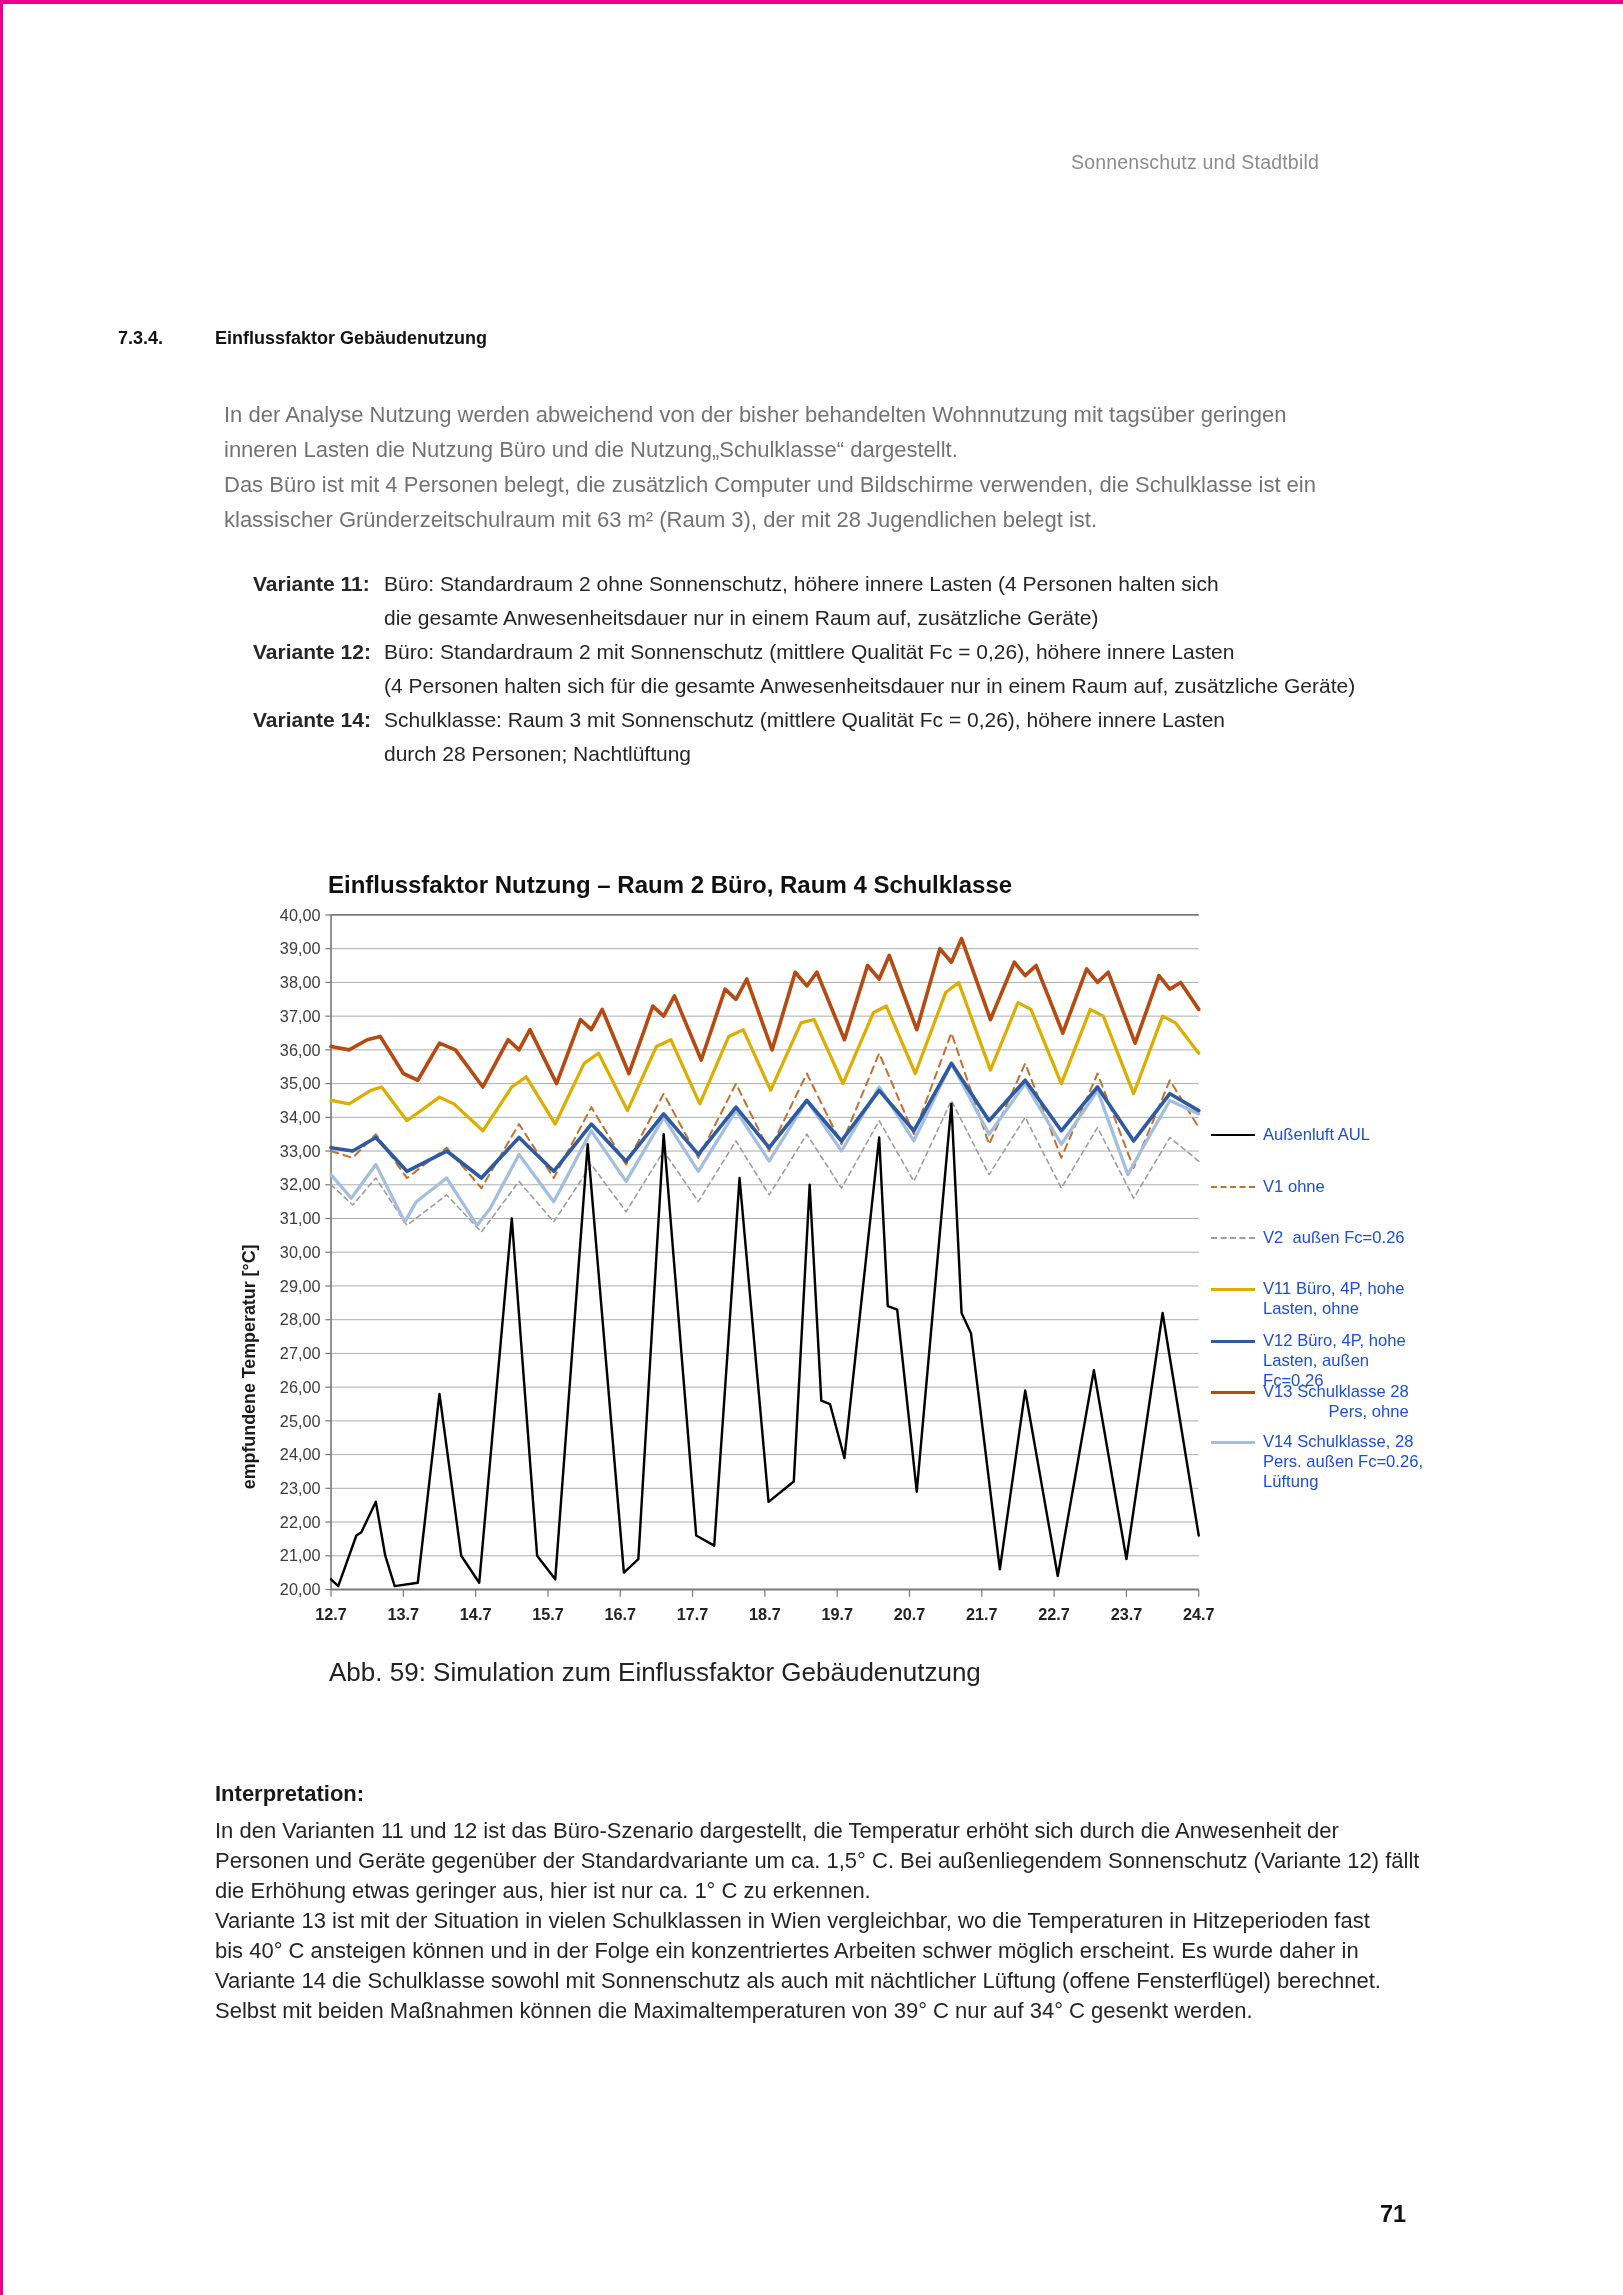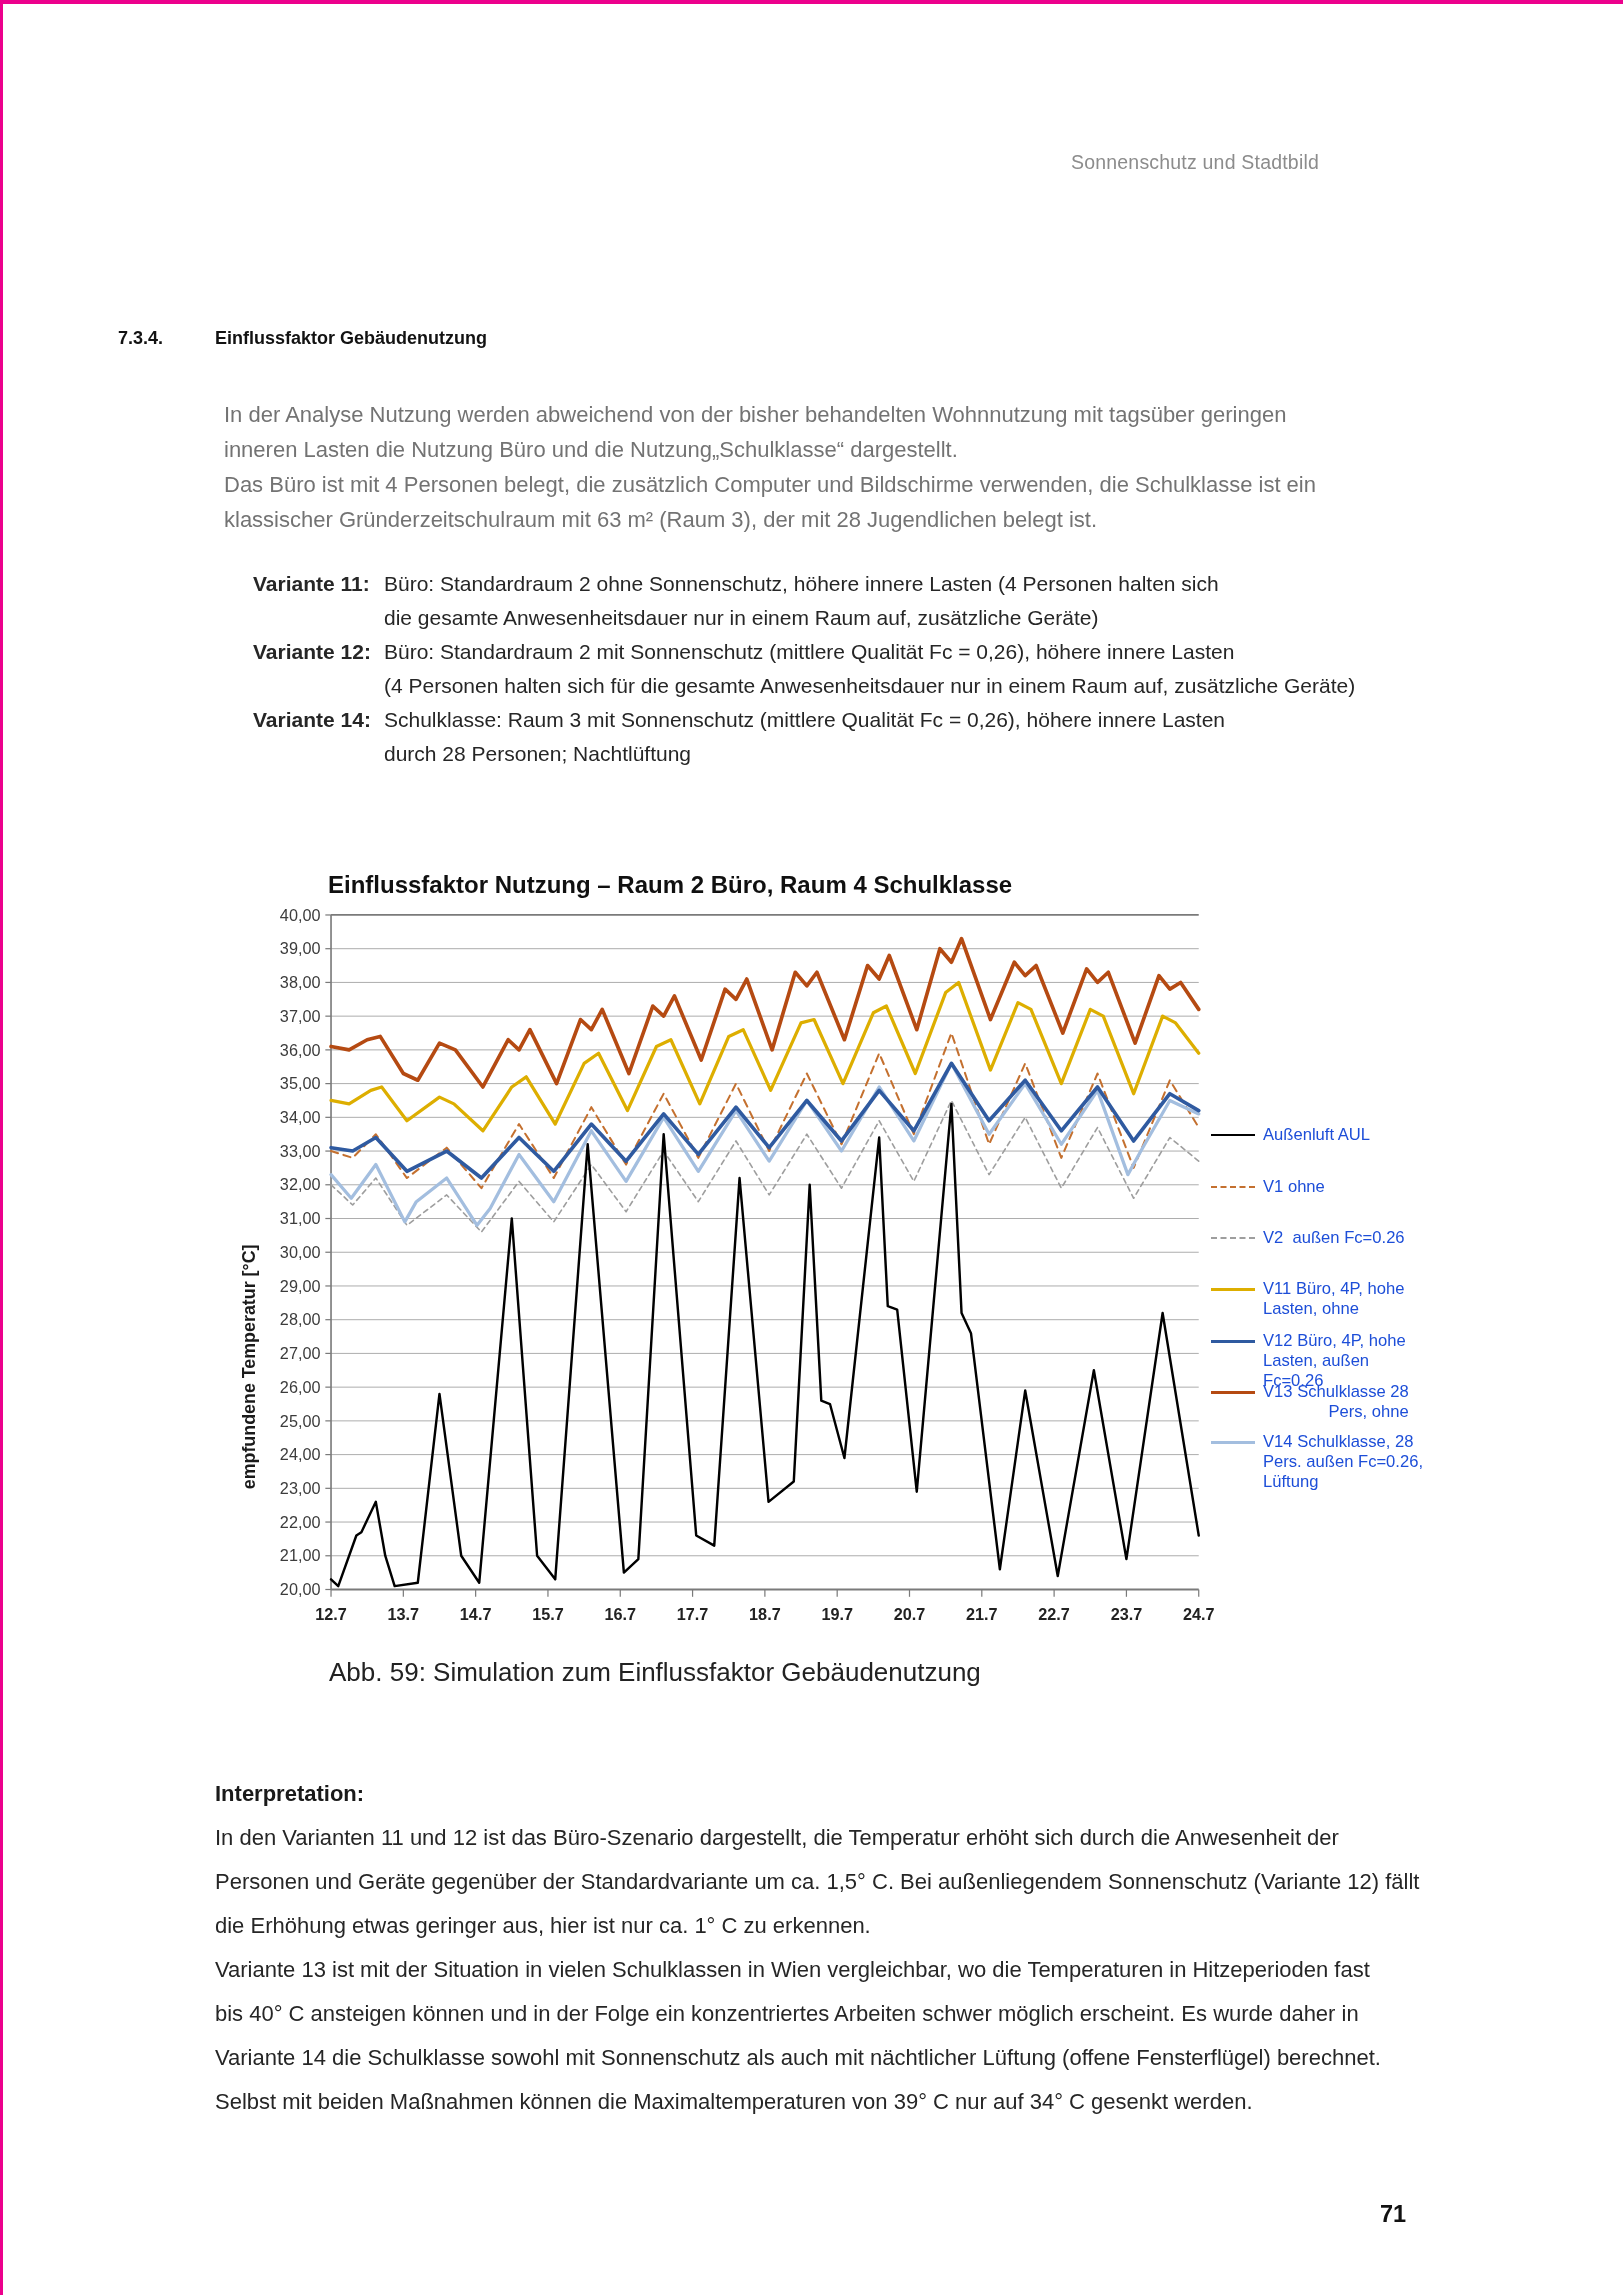--- a/index.html
+++ b/index.html
@@ -24,21 +24,21 @@
   svg text{font-family:"Liberation Sans",sans-serif;}
   .ytick{font-size:20px;fill:#3c3c3c;}
   .xtick{font-size:20px;font-weight:bold;fill:#222222;}
   .ylab{font-size:22px;font-weight:bold;fill:#1a1a1a;}
   .legend{position:absolute;left:976px;top:0;width:268px;height:100%;}
   .legend-item{position:absolute;left:0;display:flex;align-items:flex-start;gap:8px;}
   .legend-swatch{width:44px;height:0;margin-top:9px;flex:none;}
   .legend-label{font-size:16.6px;line-height:1.2;color:#1d4ed8;white-space:pre;}
   .fig-caption{position:absolute;top:1657px;left:329px;font-size:26px;color:#222222;}
   .interp-heading{position:absolute;top:1781px;left:215px;font-size:22px;font-weight:bold;color:#1a1a1a;}
-  .interp-body{position:absolute;top:1816px;left:215px;font-size:22px;line-height:44px;color:#262626;}
+  .interp-body{position:absolute;top:1816px;left:215px;font-size:22px;line-height:30px;color:#262626;}
   .page-number{position:absolute;top:2201px;left:1380px;font-size:23.5px;font-weight:bold;color:#111111;}
 </style>
 </head>
 <body>
 
 <div class="page">
   <div class="accent-top" style="background: rgb(236, 0, 140);"></div>
   <div class="accent-left" style="background: rgb(236, 0, 140);"></div>
 
   <div class="running-header" data-bind="page.header">Sonnenschutz und Stadtbild</div>

